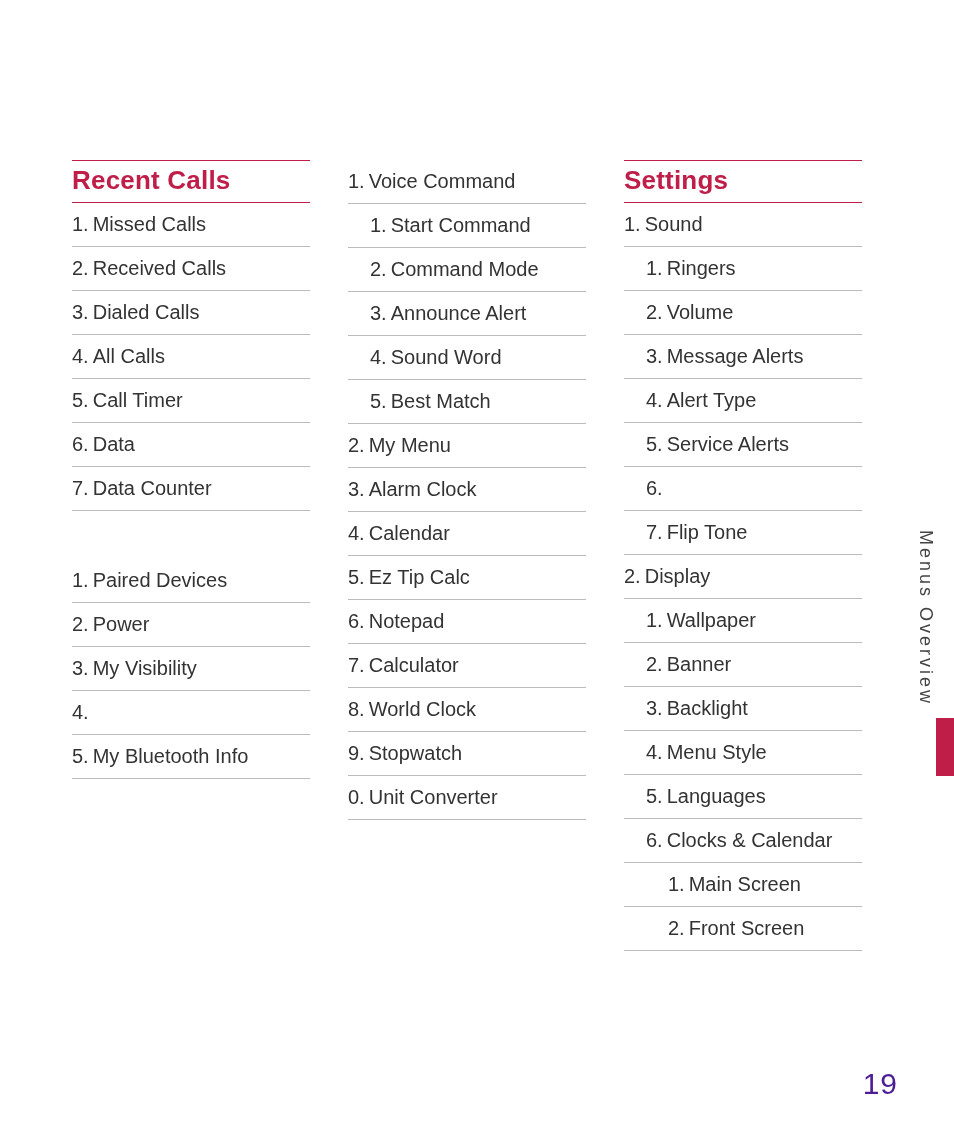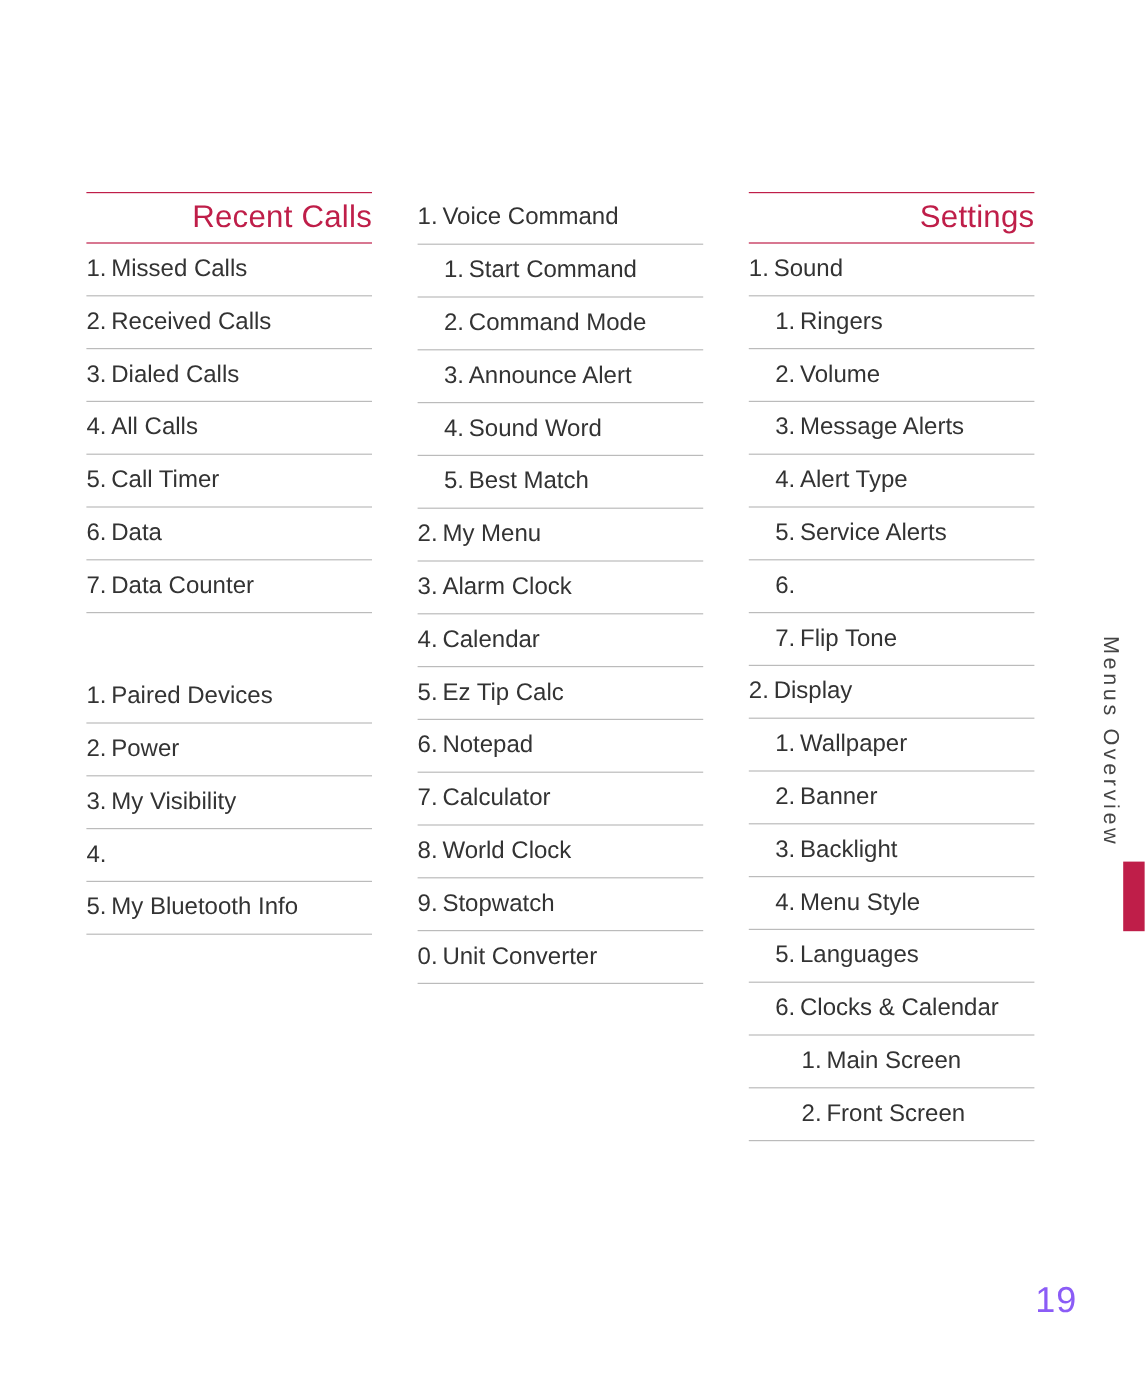--- a/index.html
+++ b/index.html
@@ -18,26 +18,25 @@
   .col {
     width: 238px;
     flex: 0 0 238px;
   }
   .section {
     margin-bottom: 48px;
   }
   .section-title {
     color: #bf1e49;
     font-size: 26px;
-    font-weight: 400;
+    font-weight: 700;
     padding: 4px 0 6px 0;
     border-top: 1px solid #bf1e49;
     border-bottom: 1px solid #bf1e49;
     letter-spacing: 0.2px;
-    text-align: right;
   }
   .item {
     font-size: 20px;
     color: #333;
     padding: 8px 0 8px 0;
     border-bottom: 1px solid #bbb;
     line-height: 1.35;
     display: flex;
   }
   .item .num {
@@ -64,21 +63,21 @@
     top: 718px;
     width: 18px;
     height: 58px;
     background: #bf1e49;
   }
   .page-number {
     position: absolute;
     right: 56px;
     bottom: 44px;
     font-size: 30px;
-    color: #8b5cf6;
+    color: #4c1d95;
     font-weight: 400;
     letter-spacing: 1px;
   }
 </style>
 </head>
 <body>
 
 <div class="page" id="columns-root">
     <div class="col">
       <div class="section">

